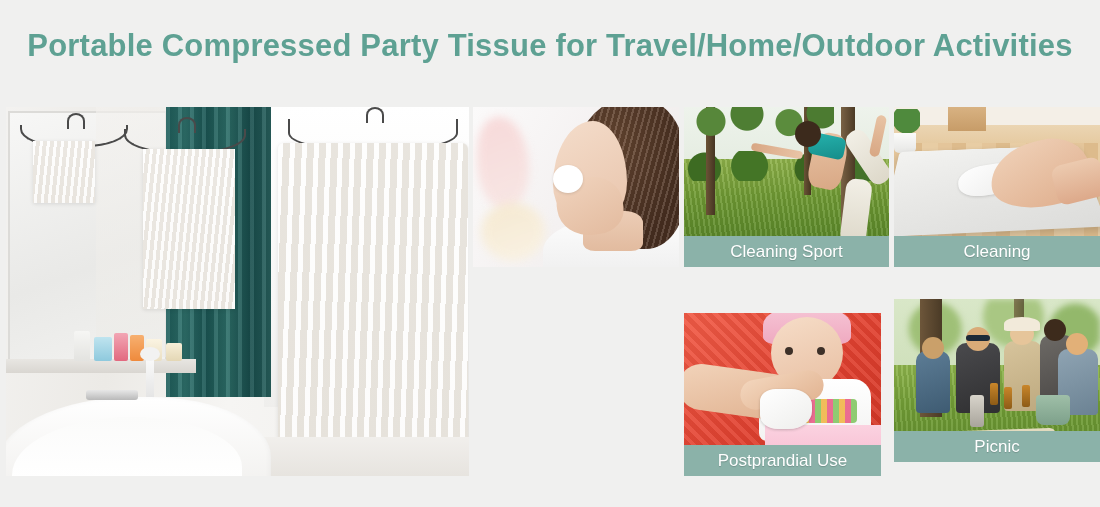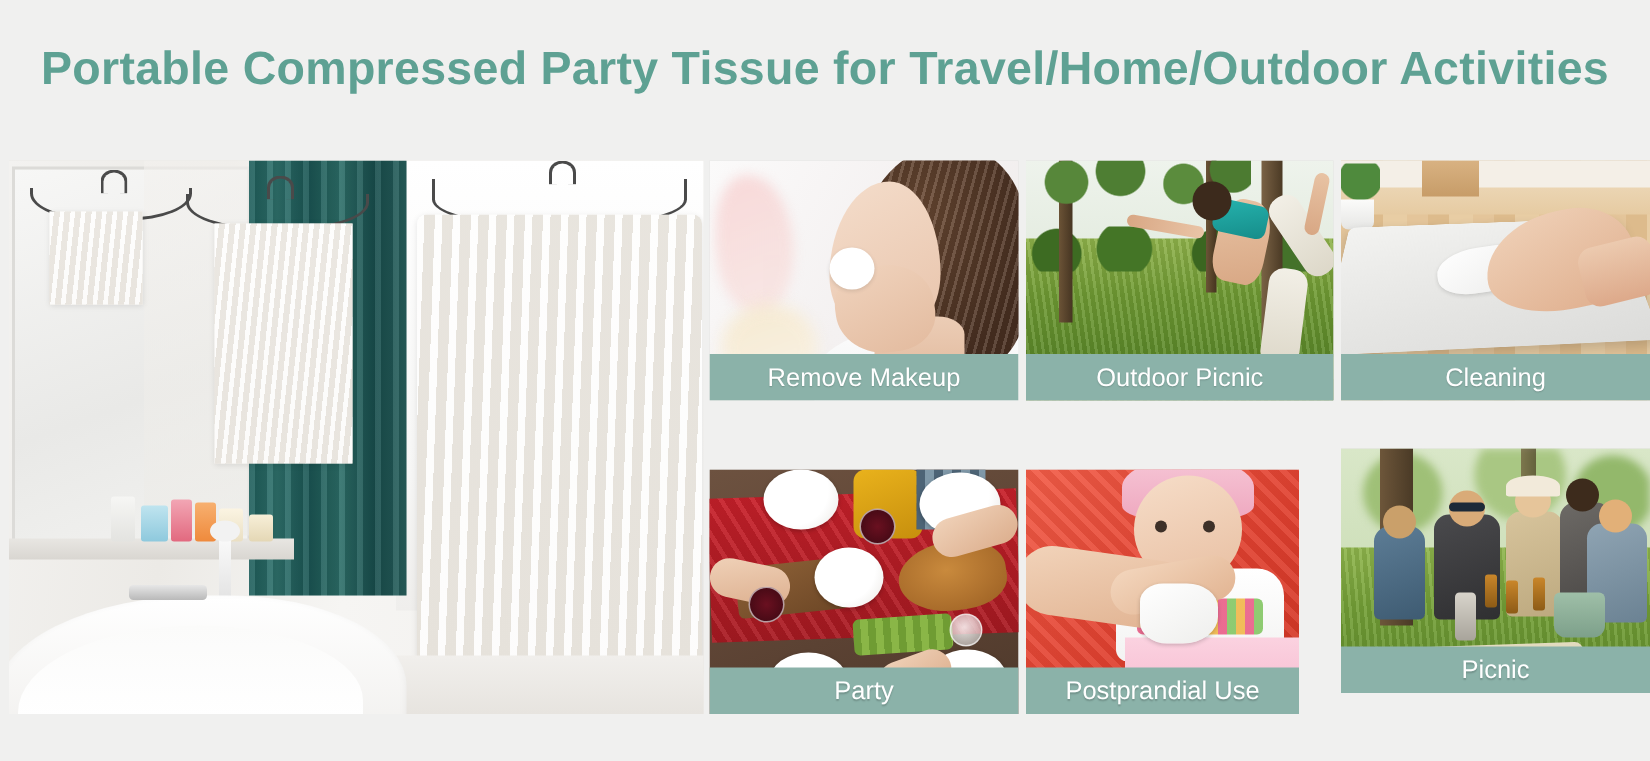--- a/index.html
+++ b/index.html
@@ -39,21 +39,21 @@
     height:31px;
     text-shadow:0 1px 1px rgba(0,0,0,.18);
   }
 
   
   #c1{left:473px;top:107px;width:206px;height:160px;}
   #c2{left:684px;top:107px;width:205px;height:160px;}
   #c3{left:894px;top:107px;width:206px;height:160px;}
   
   #c4{left:473px;top:313px;width:206px;height:163px;}
-  #c5{left:684px;top:313px;width:182px;height:163px;}
+  #c5{left:684px;top:313px;width:197px;height:163px;}
   #c6{left:894px;top:299px;width:206px;height:163px;}
 
   
   .hero .wall{position:absolute;inset:0;
     background:linear-gradient(100deg,#f3f2f0 0%,#eceae6 28%,#f6f5f3 52%,#efedea 100%);}
   .hero .mirror{position:absolute;left:2px;top:4px;width:155px;height:250px;
     background:linear-gradient(160deg,#f7f7f6,#e9e9e7 60%,#f2f2f0);
     border:2px solid #dcdbd8;}
   .hero .tile1{position:absolute;left:90px;top:0;width:80px;height:250px;
     background:linear-gradient(180deg,#f3f1ee,#ecebe7);opacity:.6;}
@@ -337,82 +337,58 @@
       <div class="bg"></div>
       <div class="blur1"></div>
       <div class="blur2"></div>
       <div class="shoulder"></div>
       <div class="hair"></div>
       <div class="face"></div>
       <div class="neck"></div>
       <div class="hand"></div>
       <div class="pad"></div>
     </div>
-    <div class="caption">Remove Makeup</div>
   </div>
 
   <div class="cell" id="c2">
     <div class="photo">
       <div class="sky"></div>
       <div class="grass"></div>
       <div class="bushes"></div>
       <div class="tree1"></div>
       <div class="tree2"></div>
       <div class="tree3"></div>
       <div class="leafy"></div>
       <div class="leg2"></div>
       <div class="armup"></div>
       <div class="body"></div>
       <div class="top"></div>
       <div class="arm"></div>
       <div class="head"></div>
       <div class="leg1"></div>
     </div>
-    <div class="caption">Outdoor Picnic</div>
+    <div class="caption">Cleaning Sport</div>
   </div>
 
   <div class="cell" id="c3">
     <div class="photo">
       <div class="wood"></div>
       <div class="woodtop"></div>
       <div class="wall"></div>
       <div class="frame"></div>
       <div class="plant"></div>
       <div class="pot"></div>
       <div class="laptop"></div>
       <div class="wipe"></div>
       <div class="hand"></div>
       <div class="wrist"></div>
     </div>
     <div class="caption">Cleaning</div>
   </div>
 
-  <div class="cell" id="c4">
-    <div class="photo">
-      <div class="table"></div>
-      <div class="runner"></div>
-      <div class="sleeve"></div>
-      <div class="plaid"></div>
-      <div class="board"></div>
-      <div class="pl pl1"></div>
-      <div class="pl pl2"></div>
-      <div class="pl pl3"></div>
-      <div class="pl pl4"></div>
-      <div class="pl pl5"></div>
-      <div class="turkey"></div>
-      <div class="veg"></div>
-      <div class="arm a1"></div>
-      <div class="arm a2"></div>
-      <div class="arm a3"></div>
-      <div class="glass g1"></div>
-      <div class="glass g2"></div>
-      <div class="glass g3"></div>
-    </div>
-    <div class="caption">Party</div>
-  </div>
 
   <div class="cell" id="c5">
     <div class="photo">
       <div class="bg"></div>
       <div class="hat"></div>
       <div class="babyhead"></div>
       <div class="eye1"></div>
       <div class="eye2"></div>
       <div class="shirt"></div>
       <div class="print"></div>

